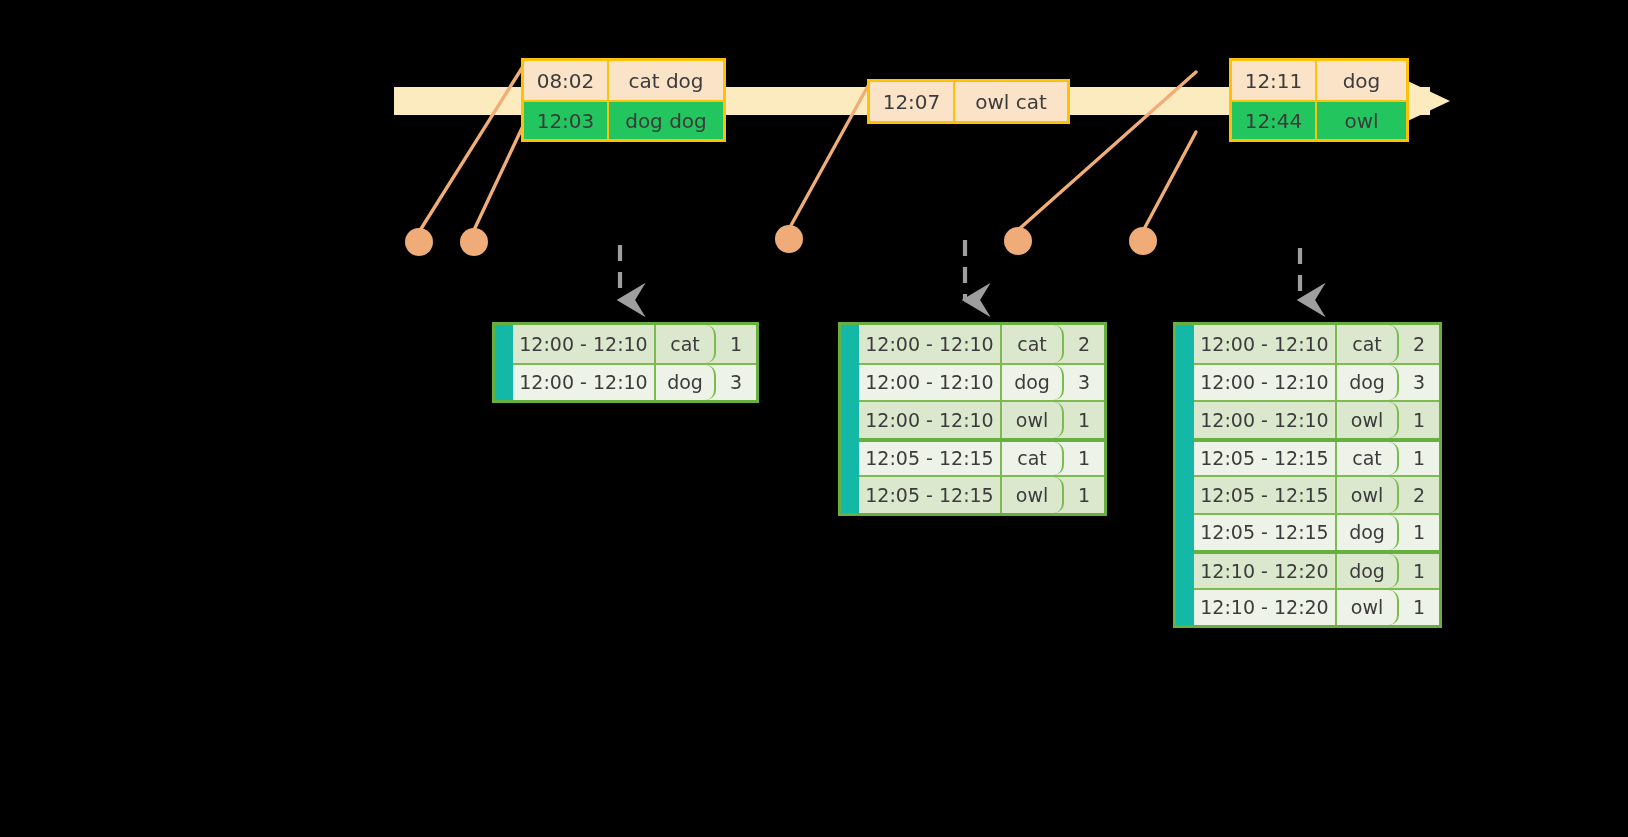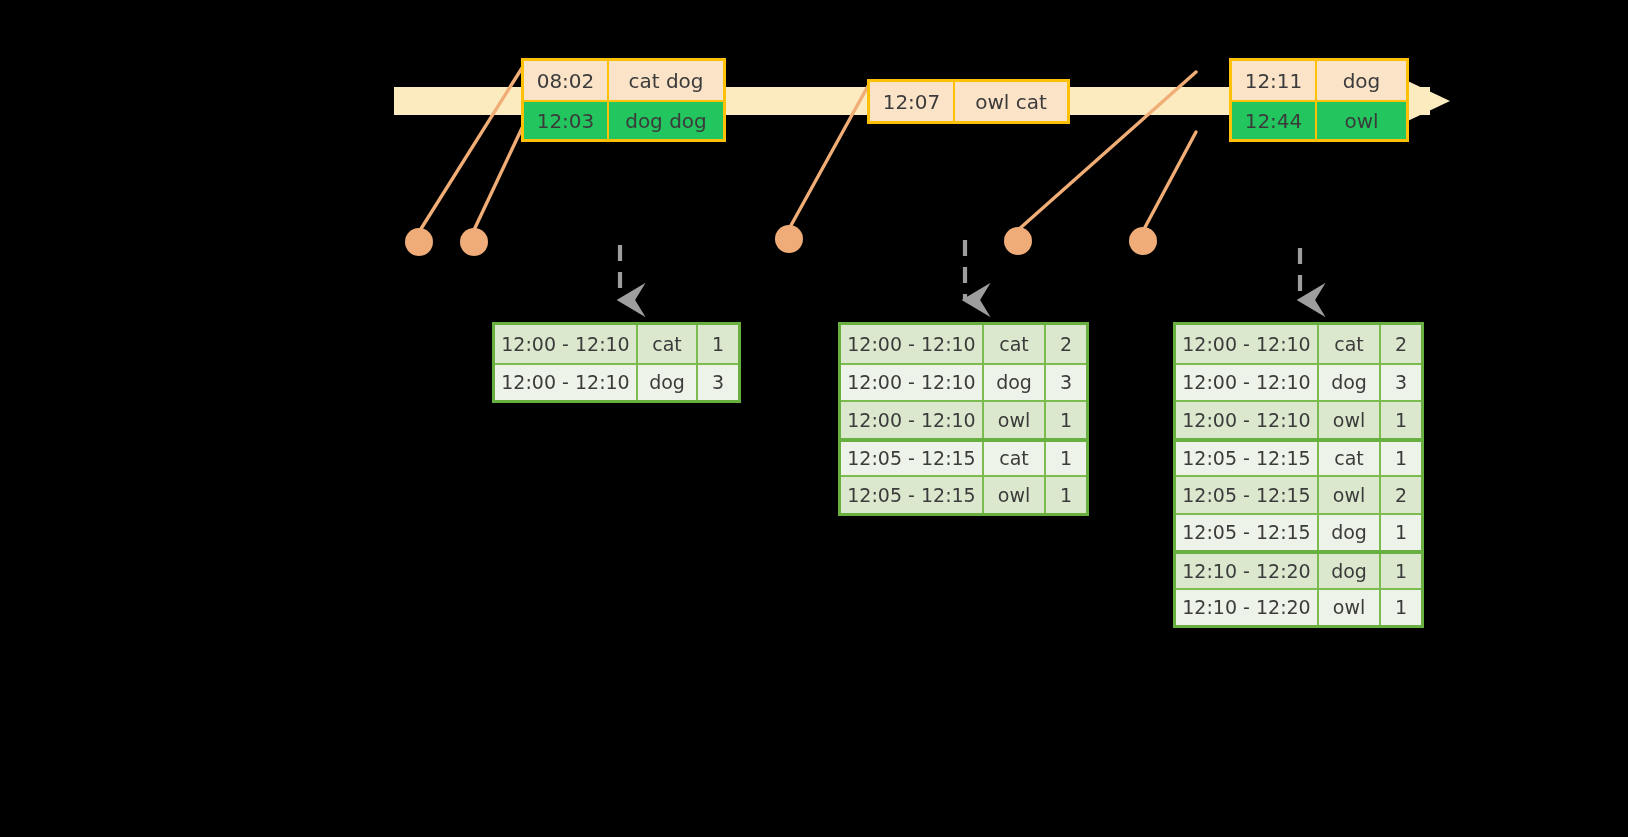--- a/index.html
+++ b/index.html
@@ -47,21 +47,22 @@
     font-size: 20px; color: #3b3b3b;
     padding: 0 14px;
     white-space: nowrap;
   }
 
   
   .result-table {
     position: absolute;
     border: 3px solid #67AF3F;
     display: flex; flex-direction: column;
-    background: #5eead4;
+    background: #14b8a6;
+    padding-left: 18px;
   }
   .res-row {
     display: flex;
     height: 37.5px;
     align-items: stretch;
   }
   .res-row.shade-a { background: #DCE8CE; }
   .res-row.shade-b { background: #EDF3E8; }
   .res-row + .res-row { border-top: 2px solid #7CBB4E; }
   .res-row.group-edge { border-top: 4px solid #67AF3F; }
@@ -69,20 +70,21 @@
     display: flex; align-items: center; justify-content: center;
     font-size: 19px; color: #3b3b3b;
     border-right: 2px solid #7CBB4E;
     white-space: nowrap;
   }
   .res-key {
     display: flex; align-items: center; justify-content: center;
     font-size: 19px; color: #3b3b3b;
     border-right: 2px solid #7CBB4E;
     white-space: nowrap;
+    border-radius: 10px;
   }
   .res-cnt {
     display: flex; align-items: center; justify-content: center;
     font-size: 19px; color: #3b3b3b;
     white-space: nowrap;
   }
   
   .t1 .res-win { width: 143px; } .t1 .res-key { width: 60px; } .t1 .res-cnt { width: 40px; }
   .t2 .res-win { width: 143px; } .t2 .res-key { width: 62px; } .t2 .res-cnt { width: 40px; }
   .t3 .res-win { width: 143px; } .t3 .res-key { width: 62px; } .t3 .res-cnt { width: 40px; }

